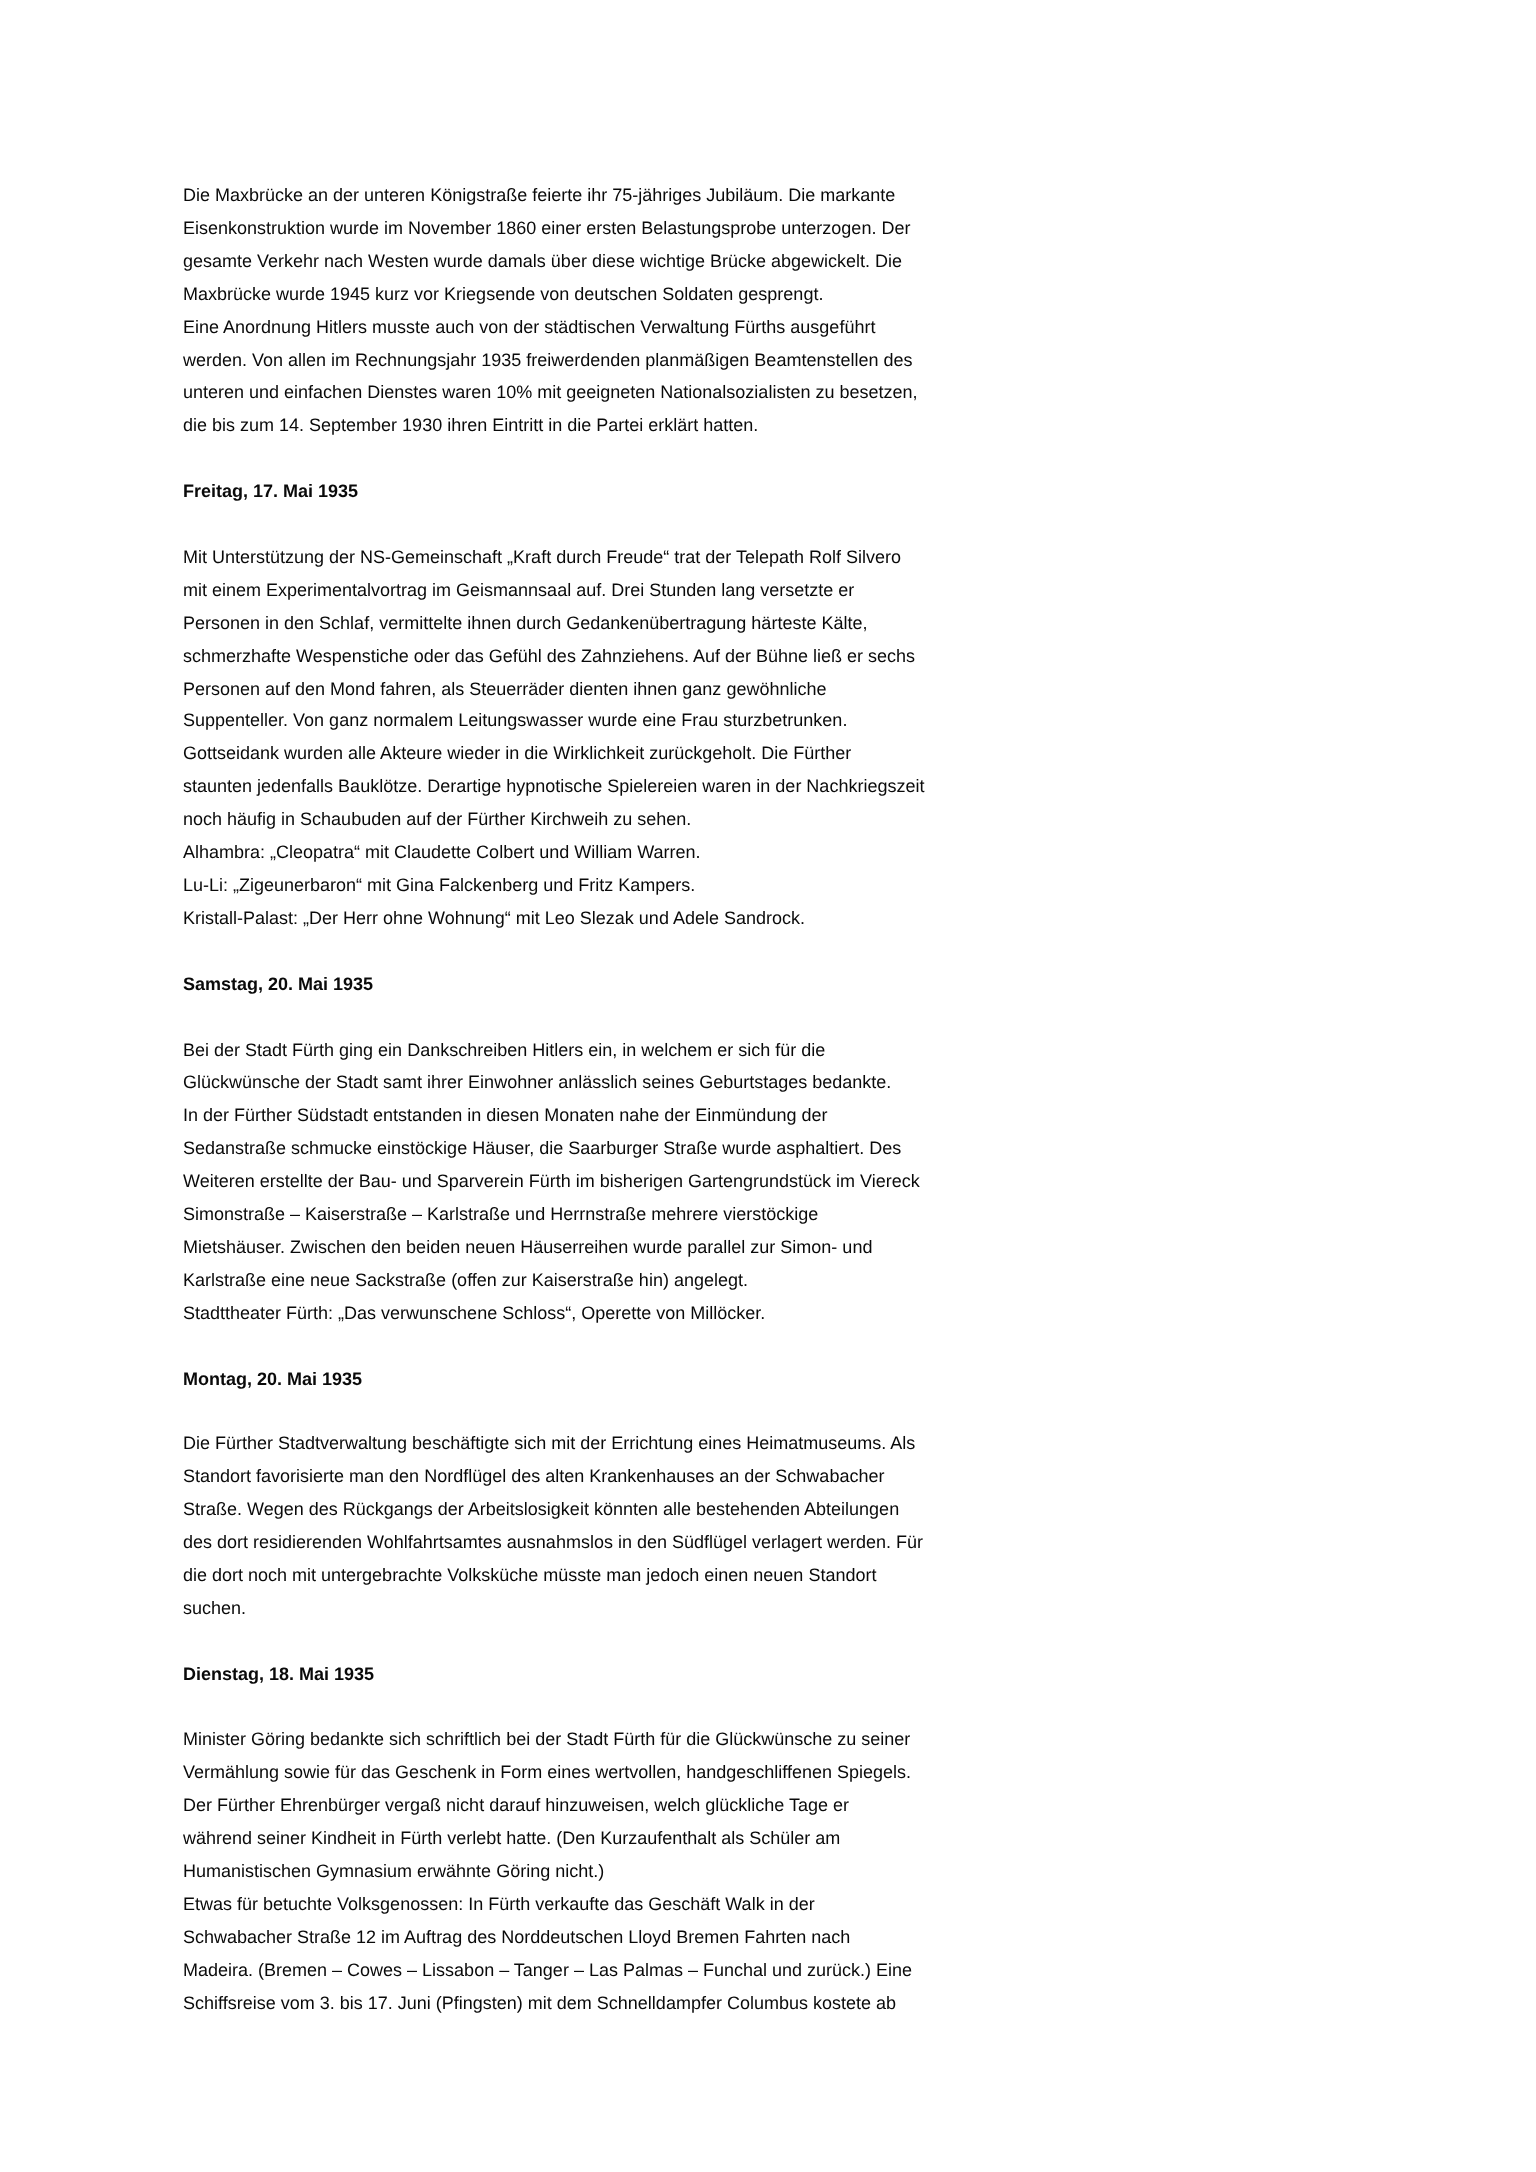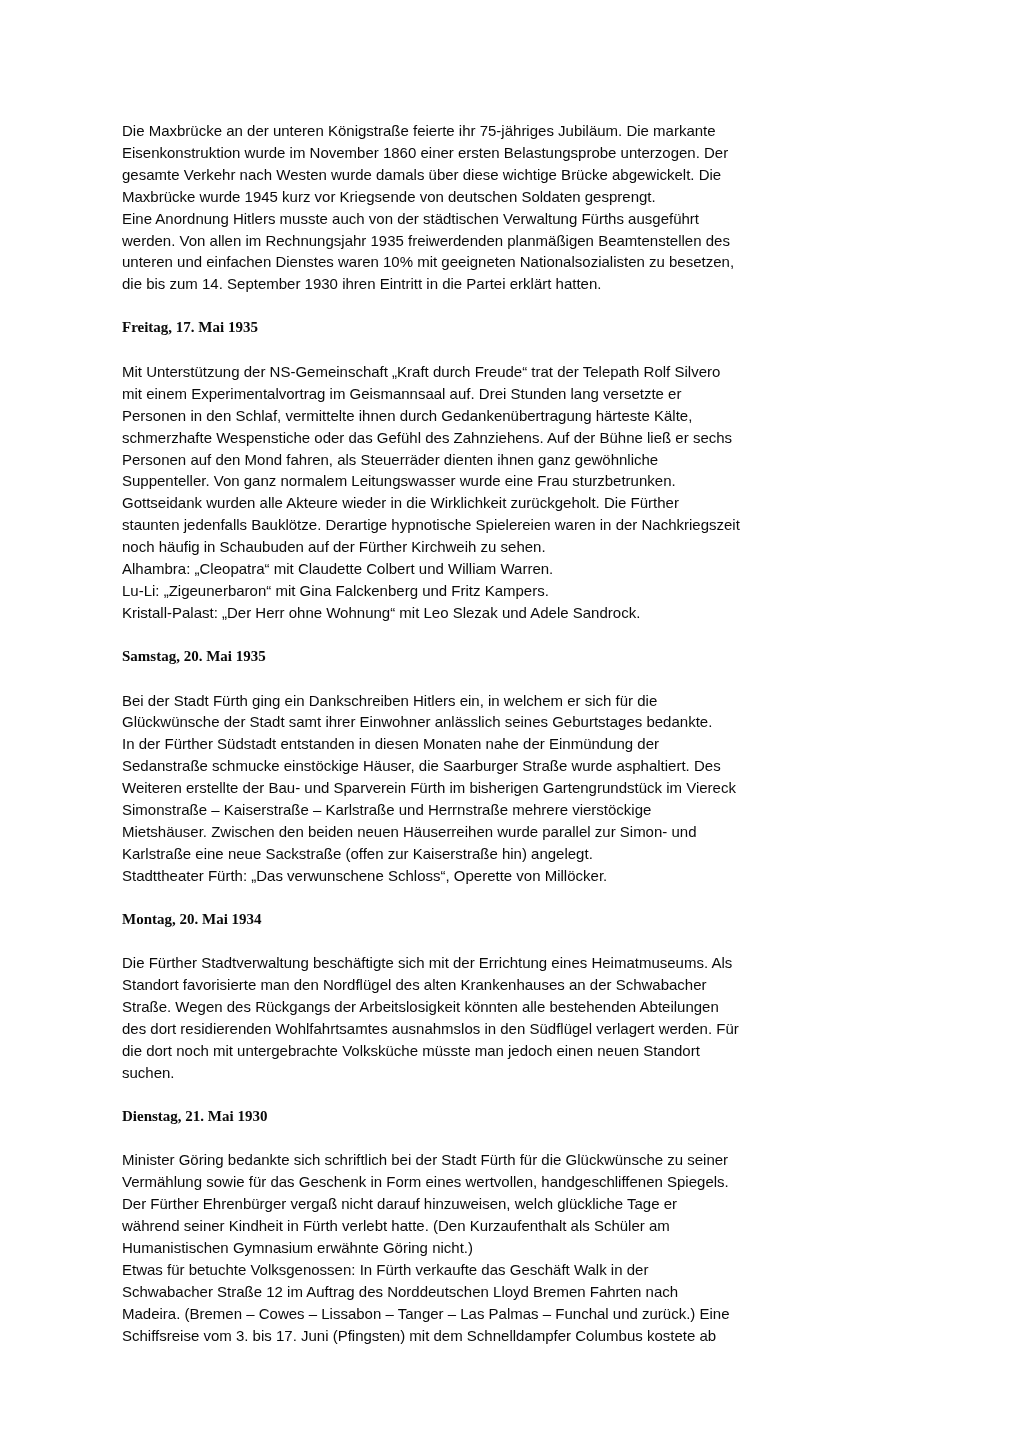--- a/index.html
+++ b/index.html
@@ -23,32 +23,31 @@
     font-family: "Liberation Sans", sans-serif;
     font-size: 16.5px;
     line-height: 21.9px;
     color: #0a0a0a;
     text-align: left;
   }
   .content p,
   .content h2 {
     margin: 21.9px 0;
     white-space: pre-line;
-    font-size: 15px;
+    font-size: 12px;
     line-height: 21.9px;
   }
   .content > :first-child {
     margin-top: 0;
   }
   .content p {
     font-weight: normal;
   }
   .content h2 {
     font-weight: bold;
-    font-family: Liberation Serif, serif;
   }
 </style>
 </head>
 <body>
 
 <div class="page">
   <div class="content">
       <p>Die Maxbrücke an der unteren Königstraße feierte ihr 75-jähriges Jubiläum. Die markante
 Eisenkonstruktion wurde im November 1860 einer ersten Belastungsprobe unterzogen. Der
 gesamte Verkehr nach Westen wurde damals über diese wichtige Brücke abgewickelt. Die
@@ -73,28 +72,28 @@
       <h2>Samstag, 20. Mai 1935</h2>
       <p>Bei der Stadt Fürth ging ein Dankschreiben Hitlers ein, in welchem er sich für die
 Glückwünsche der Stadt samt ihrer Einwohner anlässlich seines Geburtstages bedankte.
 In der Fürther Südstadt entstanden in diesen Monaten nahe der Einmündung der
 Sedanstraße schmucke einstöckige Häuser, die Saarburger Straße wurde asphaltiert. Des
 Weiteren erstellte der Bau- und Sparverein Fürth im bisherigen Gartengrundstück im Viereck
 Simonstraße – Kaiserstraße – Karlstraße und Herrnstraße mehrere vierstöckige
 Mietshäuser. Zwischen den beiden neuen Häuserreihen wurde parallel zur Simon- und
 Karlstraße eine neue Sackstraße (offen zur Kaiserstraße hin) angelegt.
 Stadttheater Fürth: „Das verwunschene Schloss“, Operette von Millöcker.</p>
-      <h2>Montag, 20. Mai 1934</h2>
+      <h2>Montag, 20. Mai 1935</h2>
       <p>Die Fürther Stadtverwaltung beschäftigte sich mit der Errichtung eines Heimatmuseums. Als
 Standort favorisierte man den Nordflügel des alten Krankenhauses an der Schwabacher
 Straße. Wegen des Rückgangs der Arbeitslosigkeit könnten alle bestehenden Abteilungen
 des dort residierenden Wohlfahrtsamtes ausnahmslos in den Südflügel verlagert werden. Für
 die dort noch mit untergebrachte Volksküche müsste man jedoch einen neuen Standort
 suchen.</p>
-      <h2>Dienstag, 21. Mai 1930</h2>
+      <h2>Dienstag, 18. Mai 1935</h2>
       <p>Minister Göring bedankte sich schriftlich bei der Stadt Fürth für die Glückwünsche zu seiner
 Vermählung sowie für das Geschenk in Form eines wertvollen, handgeschliffenen Spiegels.
 Der Fürther Ehrenbürger vergaß nicht darauf hinzuweisen, welch glückliche Tage er
 während seiner Kindheit in Fürth verlebt hatte. (Den Kurzaufenthalt als Schüler am
 Humanistischen Gymnasium erwähnte Göring nicht.)
 Etwas für betuchte Volksgenossen: In Fürth verkaufte das Geschäft Walk in der
 Schwabacher Straße 12 im Auftrag des Norddeutschen Lloyd Bremen Fahrten nach
 Madeira. (Bremen – Cowes – Lissabon – Tanger – Las Palmas – Funchal und zurück.) Eine
 Schiffsreise vom 3. bis 17. Juni (Pfingsten) mit dem Schnelldampfer Columbus kostete ab</p>
     </div>

